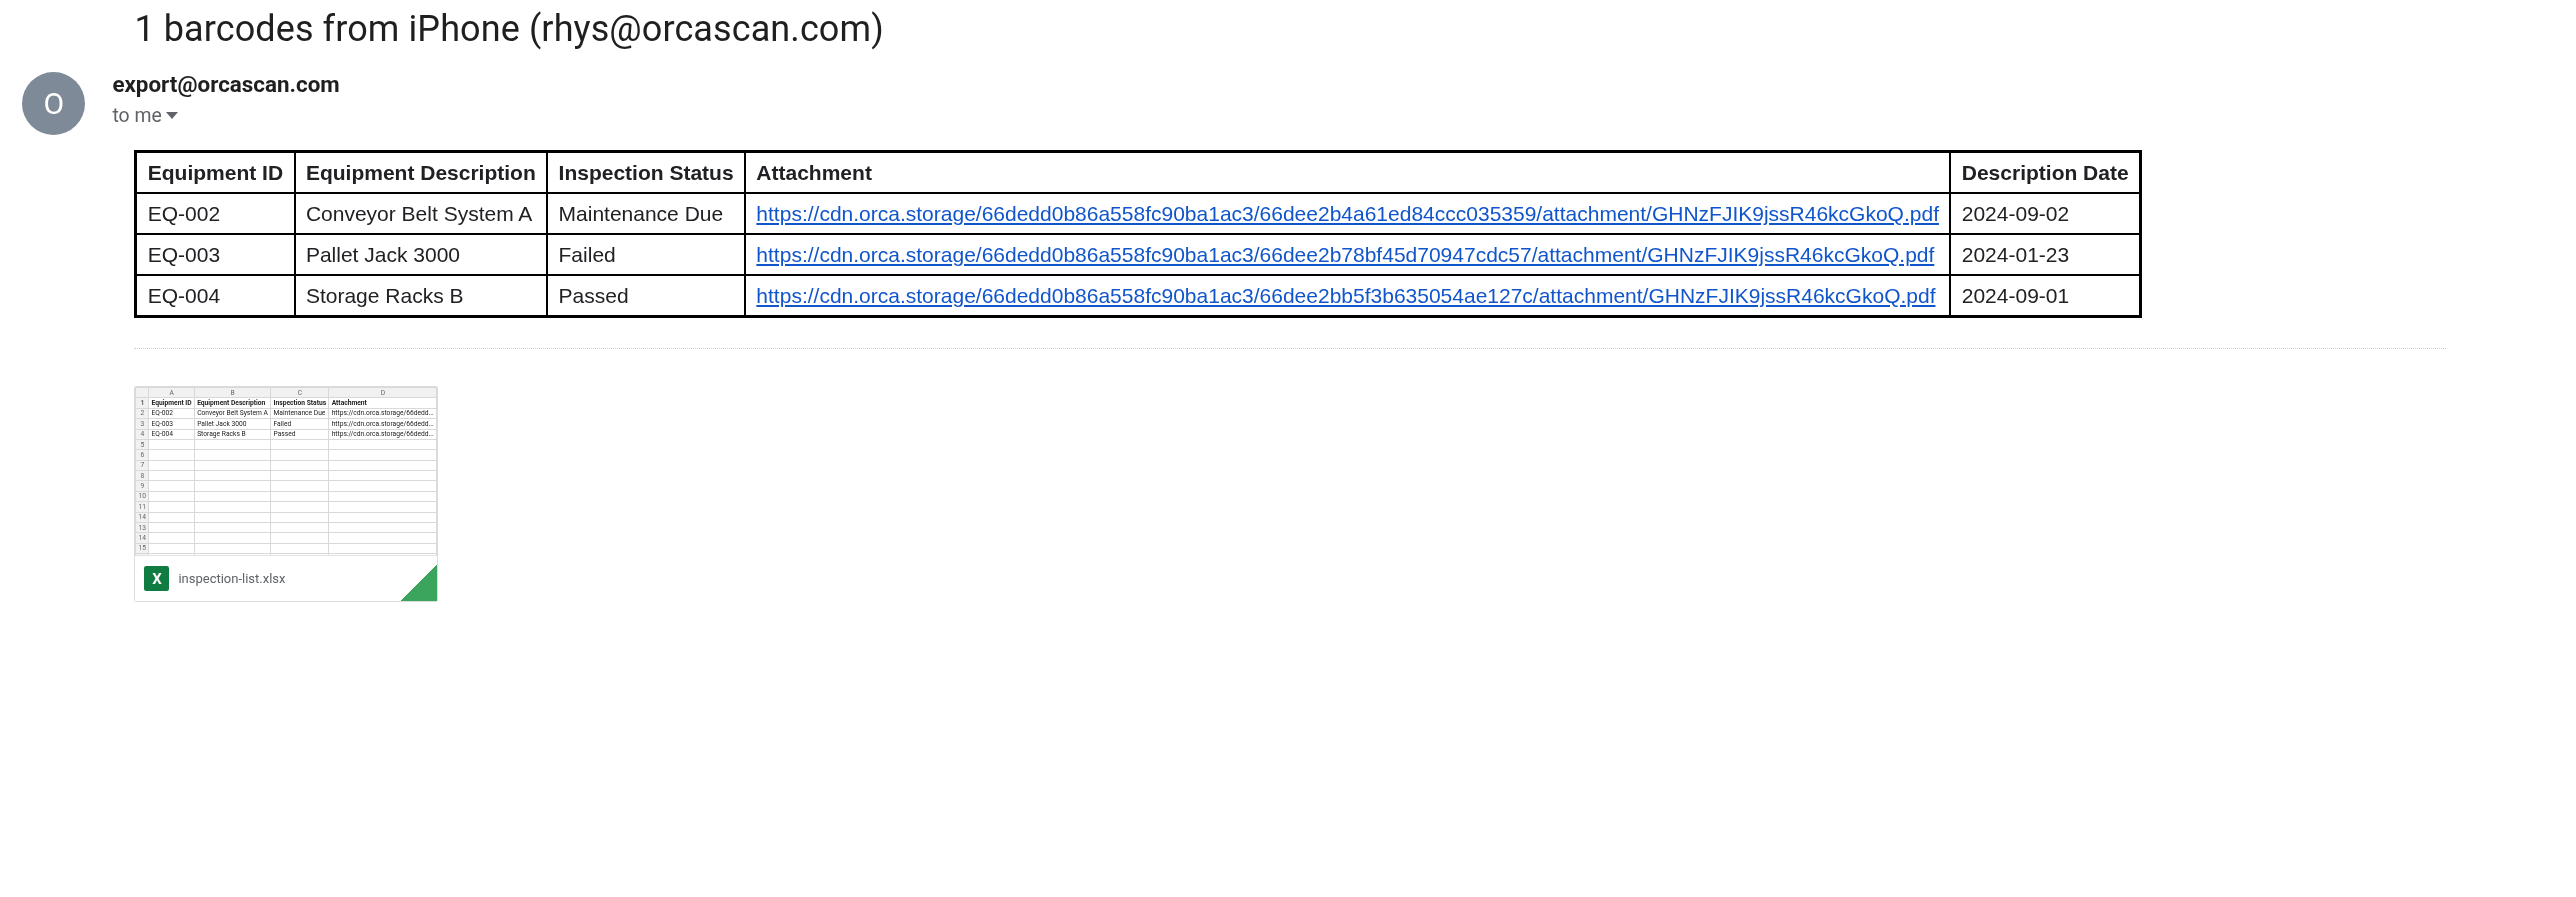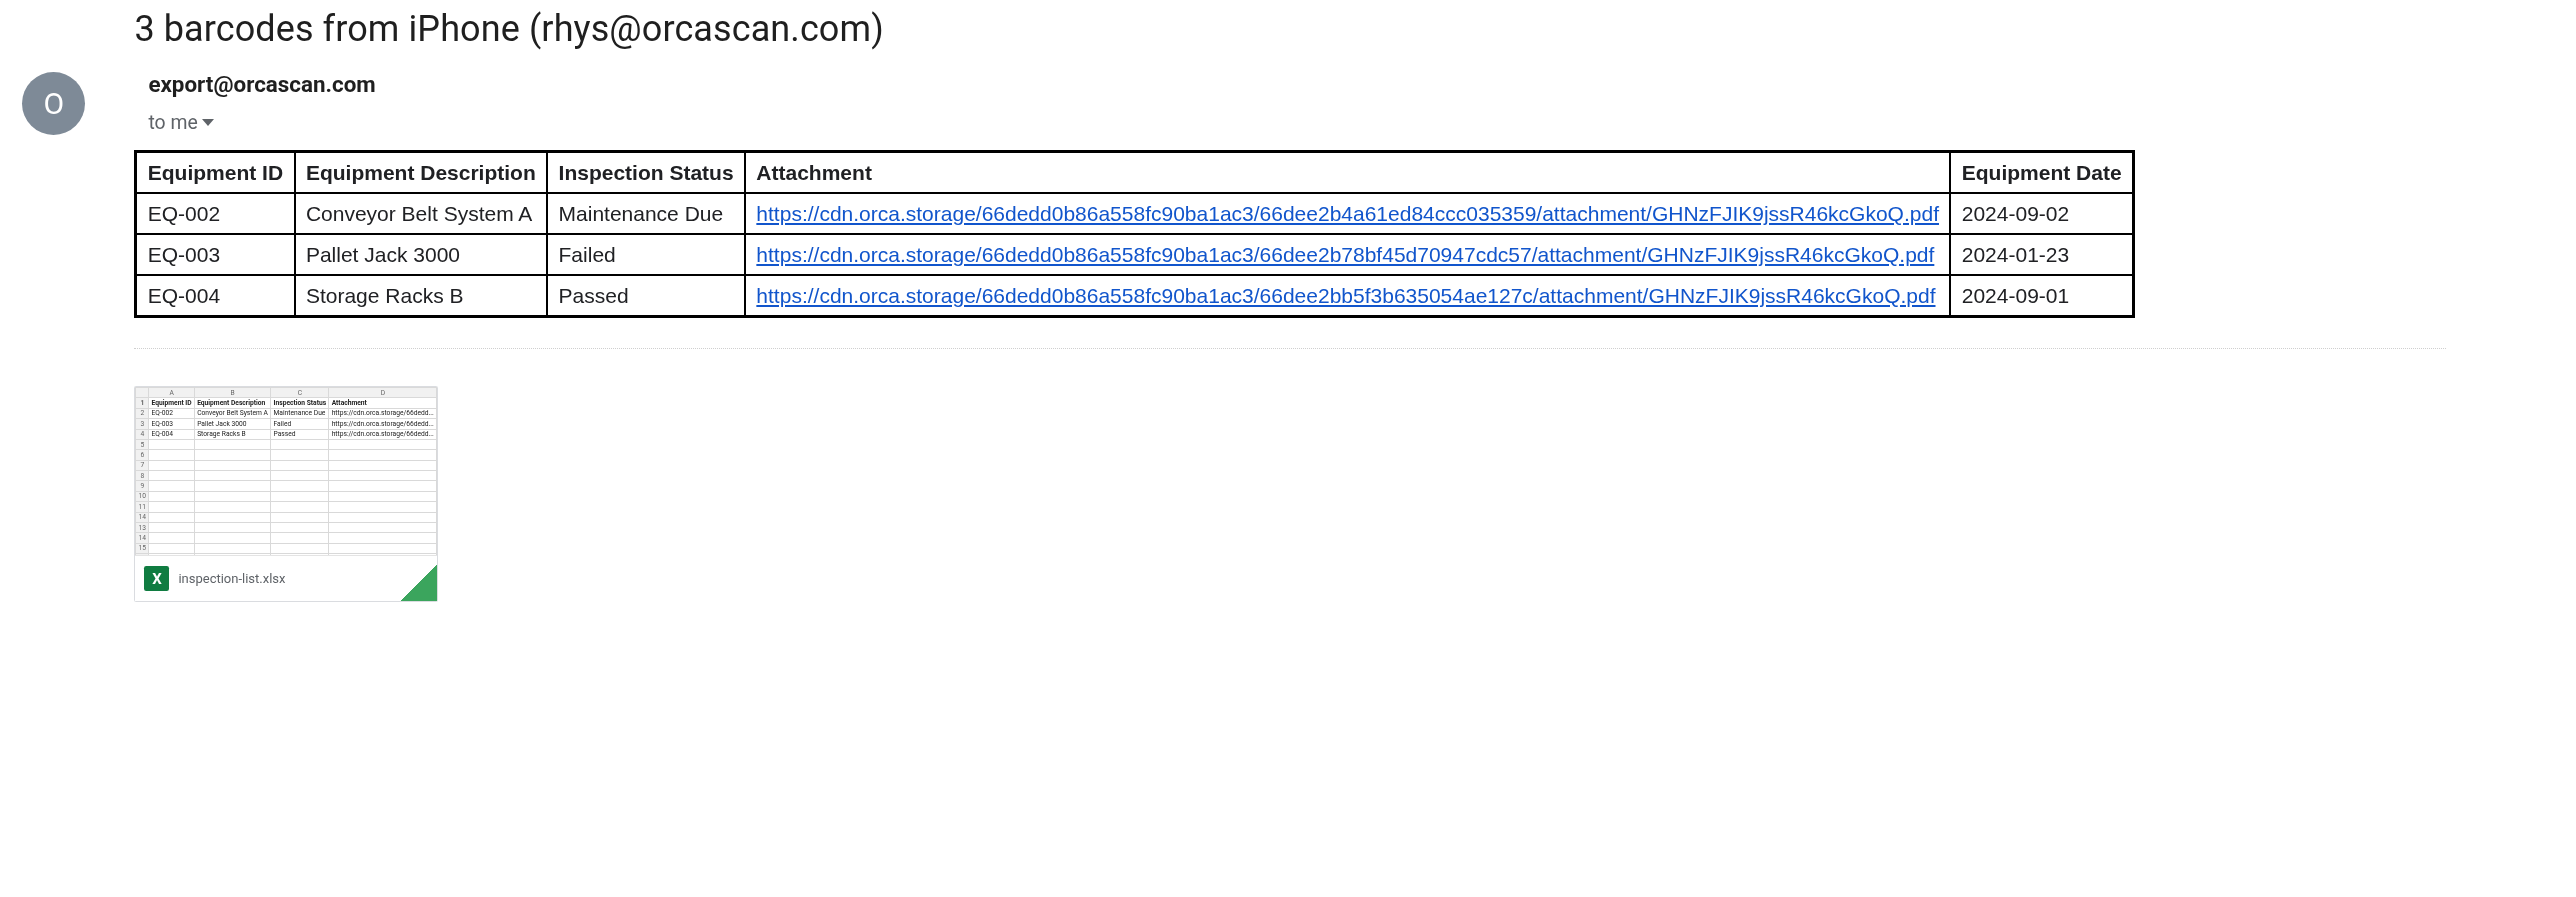--- a/index.html
+++ b/index.html
@@ -37,22 +37,21 @@
     align-items: center;
     justify-content: center;
     font-size: 30px;
     font-weight: 400;
     flex-shrink: 0;
     margin-top: 1.5px;
   }
   .sender-block {
     display: flex;
     flex-direction: column;
-    gap: 14px;
-    margin-left: 36px;
+    gap: 7px;
   }
   .sender {
     font-size: 22.4px;
     font-weight: 700;
     color: #1f1f1f;
   }
   .recipient-line {
     display: flex;
     align-items: center;
     gap: 4.5px;
@@ -191,42 +190,42 @@
     background: linear-gradient(135deg, transparent 50%, #d8d8d8 50%);
     transform: translate(-6px,-6px);
     opacity:0;
   }
 </style>
 </head>
 <body>
 
 <div class="page">
 
-  <h1 class="subject">3 barcodes from iPhone (rhys@orcascan.com)</h1>
+  <h1 class="subject">1 barcodes from iPhone (rhys@orcascan.com)</h1>
 
   <div class="header-row">
     <div class="avatar">O</div>
     <div class="sender-block">
       <div class="sender">export@orcascan.com</div>
       <div class="recipient-line">
         <span>to me</span>
         <span class="chevron-down"></span>
       </div>
     </div>
   </div>
 
   <div class="body-col">
     <table class="data">
       <thead>
         <tr>
           <th>Equipment ID</th>
           <th>Equipment Description</th>
           <th>Inspection Status</th>
           <th>Attachment</th>
-          <th>Equipment Date</th>
+          <th>Description Date</th>
         </tr>
       </thead>
       <tbody>
         <tr>
           <td>EQ-002</td>
           <td>Conveyor Belt System A</td>
           <td>Maintenance Due</td>
           <td><a href="#">https://cdn.orca.storage/66dedd0b86a558fc90ba1ac3/66dee2b4a61ed84ccc035359/attachment/GHNzFJIK9jssR46kcGkoQ.pdf</a></td>
           <td>2024-09-02</td>
         </tr>

